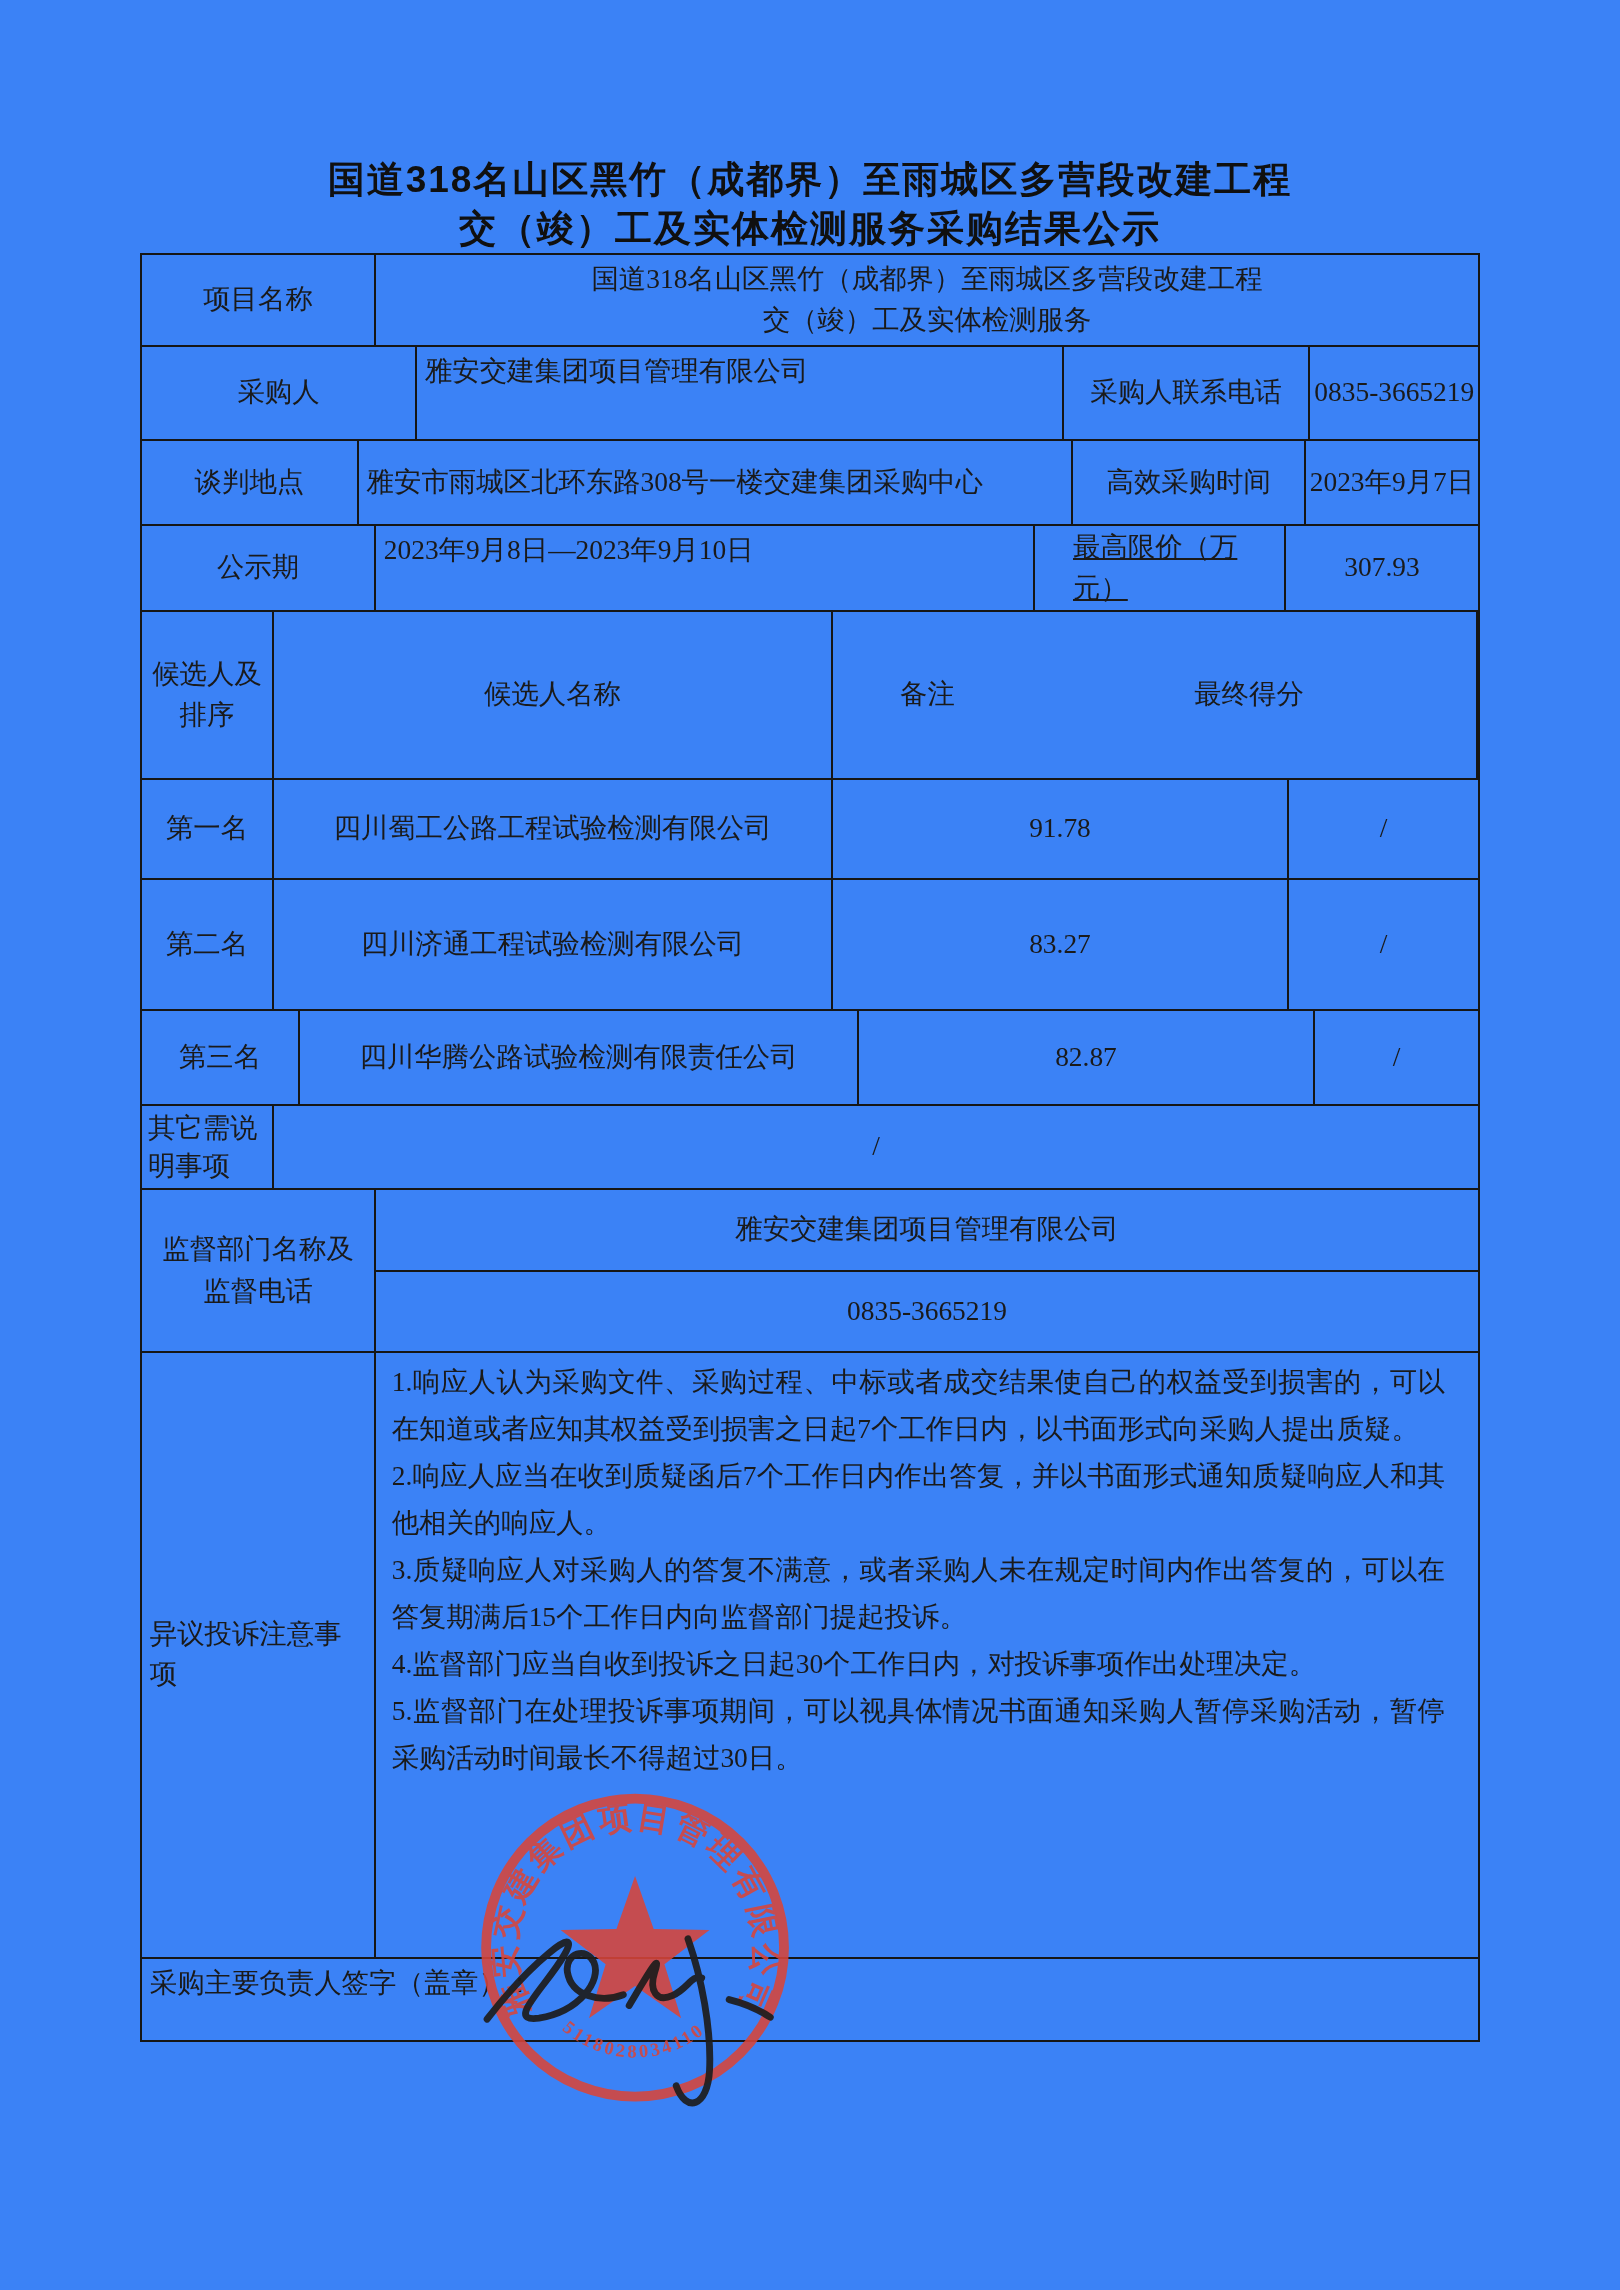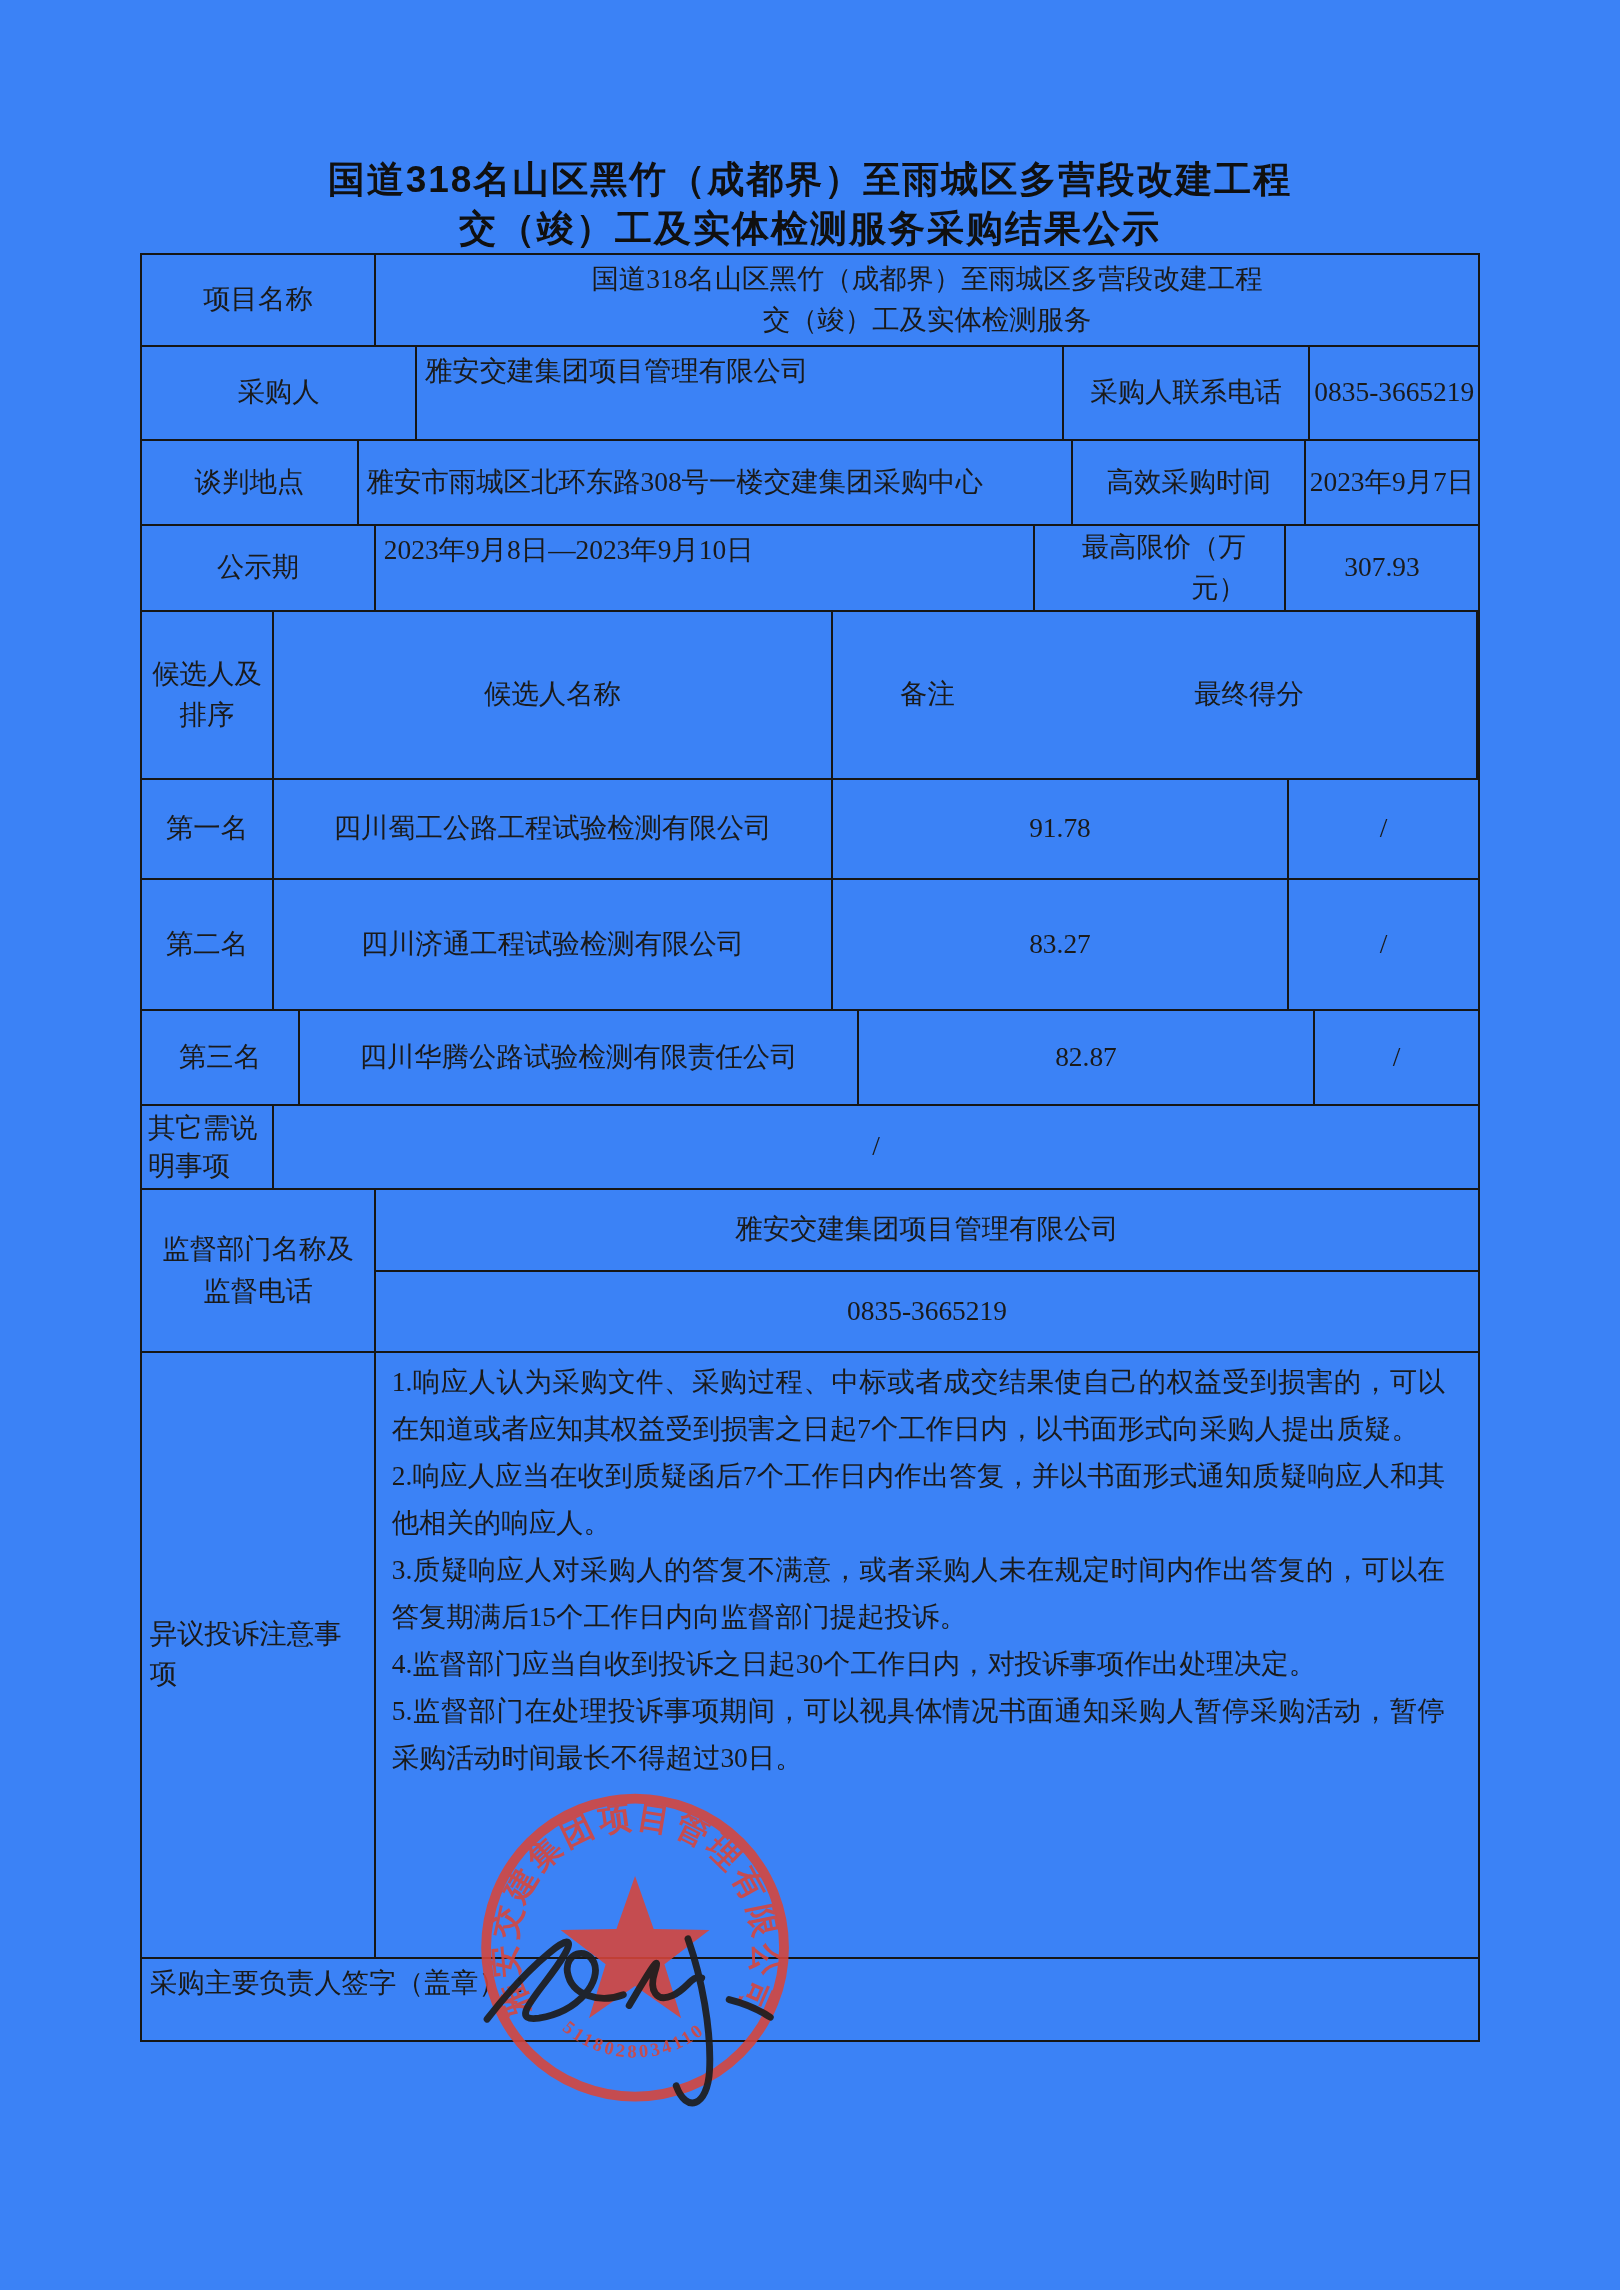--- a/index.html
+++ b/index.html
@@ -23,21 +23,21 @@
     box-sizing:border-box;border-right:2.9px solid #161616;
     display:flex;flex-direction:column;align-items:center;justify-content:center;
     text-align:center;font-size:27.4px;line-height:1.5;padding:3.9px 11.8px;
   }
   .cell.fill{flex:1;}
   .cell.endc{border-right:none;}
   .cell.left{align-items:flex-start;text-align:left;padding-left:7.8px;}
   .cell.vrow{flex-direction:row;justify-content:flex-start;}
   .cell.vrowc{flex-direction:row;justify-content:center;}
   .cell.nowrap{white-space:nowrap;padding-left:3.9px;padding-right:3.9px;}
-  .narrow{display:inline-block;max-width:173px;text-align:right;}
+  .narrow{display:inline-block;max-width:173px;text-align:left;text-decoration:underline;}
   .sub{box-sizing:border-box;width:100%;display:flex;align-items:center;justify-content:center;}
   .sub.first{border-bottom:2.9px solid #161616;height:82px;}
   .sub.second{flex:1;}
   .obj-val{align-items:stretch;justify-content:flex-start;padding:5.9px 33px 5.9px 15.7px;}
   .obj-val p{margin:0;text-align:justify;line-height:47px;font-size:27.4px;}
   .overlay{position:absolute;left:0;top:0;width:1620px;height:2291px;pointer-events:none;}
   .stamp-text{font-family:"Liberation Serif","DejaVu Serif",serif;font-weight:700;}
 </style>
 </head>
 <body>

